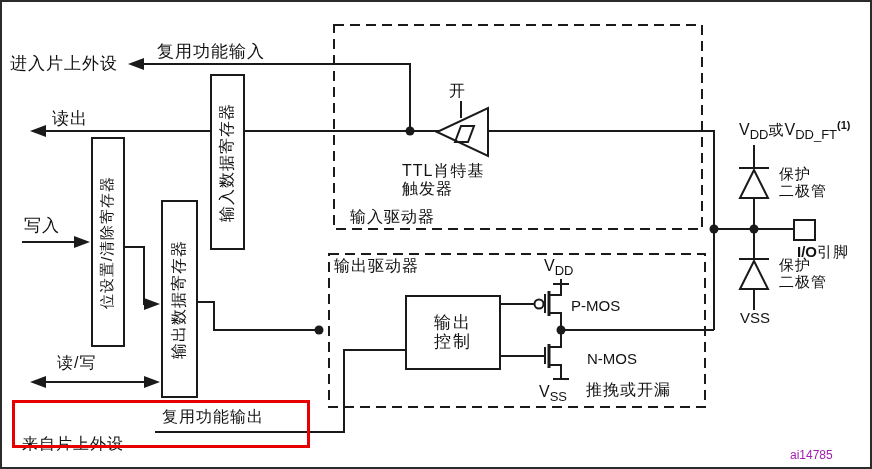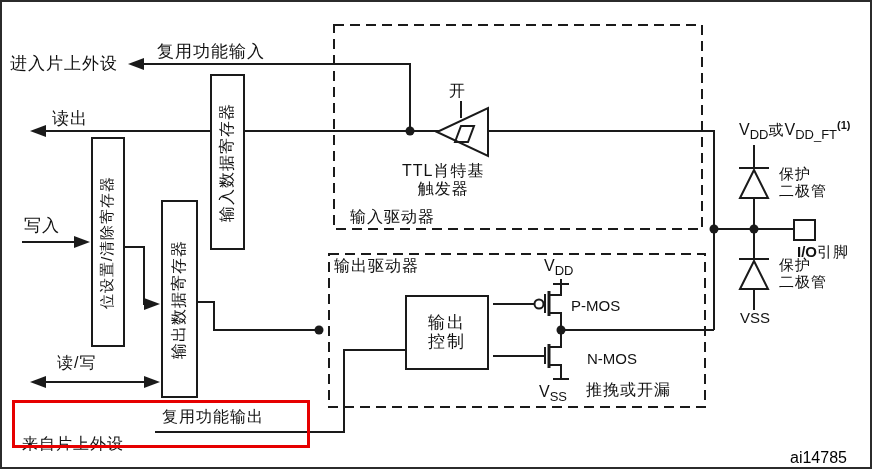--- a/index.html
+++ b/index.html
@@ -29,21 +29,21 @@
     box-sizing:border-box; font-size:17px; letter-spacing:2px; line-height:1.1;
   }
   .sub { font-size:13px; vertical-align:-4px; letter-spacing:0; }
   .sup { font-size:11px; vertical-align:6px; font-weight:700; letter-spacing:0; }
   .vtxt { font-size:16px; letter-spacing:0; }
   .mos  { font-size:15px; font-weight:400; letter-spacing:0; }
   .redbox {
     position:absolute; left:10px; top:398px; width:298px; height:48px;
     border:3px solid #e60000; box-sizing:border-box; background:transparent;
   }
-  .code { font-size:16px; color:#000000; letter-spacing:0; }
+  .code { font-size:12px; color:#a21caf; letter-spacing:0; }
 </style>
 </head>
 <body>
 
 <div id="stage">
 
   <svg id="wires" width="868" height="465" viewBox="0 0 868 465">
     <g stroke="#1a1a1a" stroke-width="2" fill="none">
 
       <path d="M 138,62 H 408 V 129"></path>
@@ -113,36 +113,36 @@
   <div class="regbox" style="left:89px; top:135px; width:34px; height:210px;">
     <span>位设置/清除寄存器</span>
   </div>
   <div class="regbox" style="left:159px; top:198px; width:37px; height:198px;">
     <span style="font-size:16px;">输出数据寄存器</span>
   </div>
   <div class="regbox" style="left:208px; top:72px; width:35px; height:176px;">
     <span style="font-size:16px;">输入数据寄存器</span>
   </div>
 
-  <div class="ctrlbox" style="left:403px; top:293px; width:84px; height:75px;">
+  <div class="ctrlbox" style="left:403px; top:293px; width:96px; height:75px;">
     <span>输出</span>
     <span>控制</span>
   </div>
 
   <div class="lbl cjk" style="left:8px; top:52px;">进入片上外设</div>
   <div class="lbl cjk" style="left:155px; top:40px;">复用功能输入</div>
   <div class="lbl cjk" style="left:50px; top:107px;">读出</div>
   <div class="lbl cjk" style="left:22px; top:214px;">写入</div>
   <div class="lbl cjk16" style="left:55px; top:352px;">读/写</div>
   <div class="lbl cjk16" style="left:20px; top:413px;margin-top:20px;">来自片上外设</div>
   <div class="lbl cjk16" style="left:160px; top:407px;font-family:Liberation Mono, monospace;">复用功能输出</div>
 
   <div class="lbl cjk16" style="left:348px; top:206px;">输入驱动器</div>
   <div class="lbl cjk16" style="left:447px; top:80px;">开</div>
-  <div class="lbl cjk16" style="left:400px; top:160px;text-align:center;">
+  <div class="lbl cjk16" style="left:400px; top:160px;">
     <span>TTL肖特基</span><br>
     <span>触发器</span>
   </div>
 
   <div class="lbl cjk16" style="left:332px; top:255px;text-align:center;">输出驱动器</div>
   <div class="lbl vtxt" style="left:542px; top:255px;"><span>V</span><span class="sub">DD</span></div>
   <div class="lbl vtxt" style="left:537px; top:381px;"><span>V</span><span class="sub">SS</span></div>
   <div class="lbl mos" style="left:569px; top:295px;">P-MOS</div>
   <div class="lbl mos" style="left:569px; top:348px;margin-left:16px;">N-MOS</div>
   <div class="lbl cjk16" style="left:584px; top:379px;">推挽或开漏</div>

